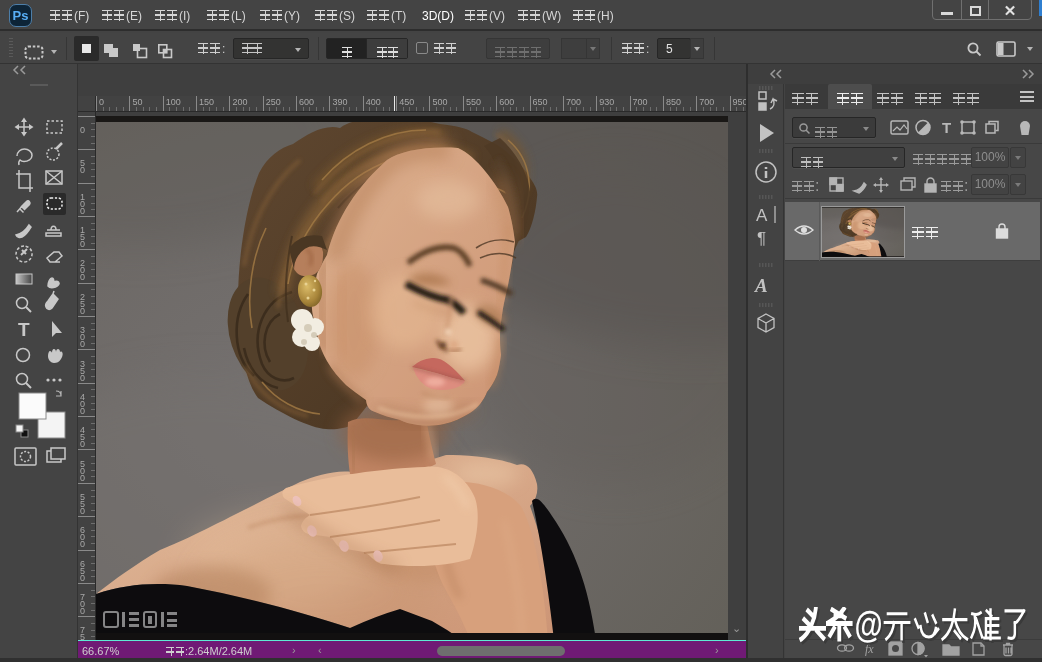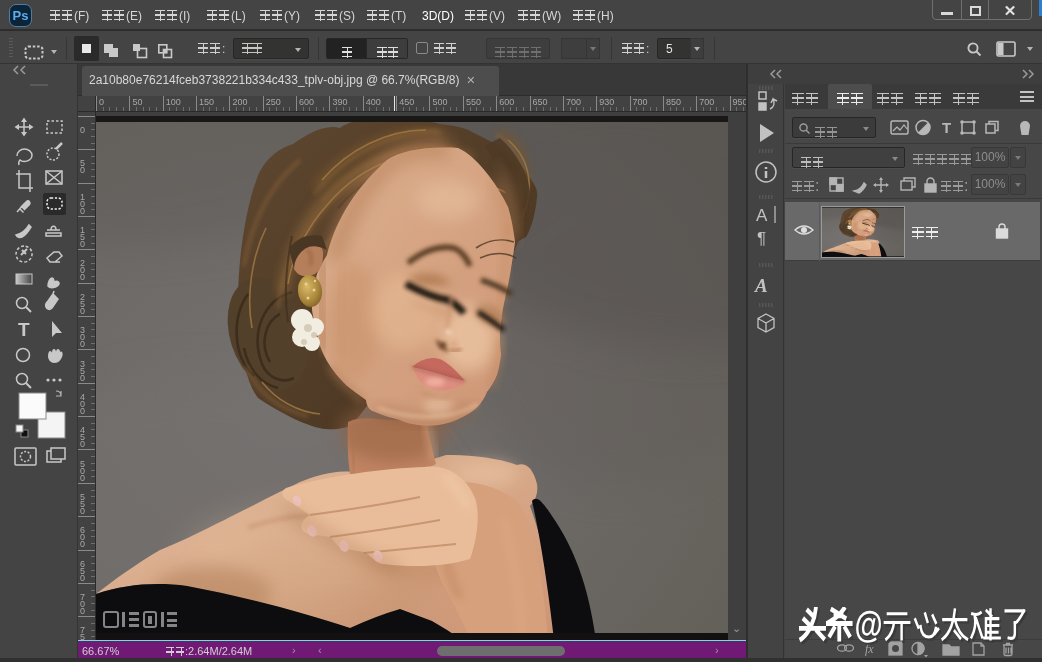--- a/index.html
+++ b/index.html
@@ -199,23 +199,20 @@
           <circle cx="25.5" cy="392.5" r="5" stroke-dasharray="2 1.6"></circle>
         </g>
  <g>
           <rect x="47" y="387" width="14" height="11"></rect>
           <rect x="51" y="384" width="14" height="11" fill="#444"></rect>
         </g>
 </svg>
 </div>
 <div class="abs" style="left:78px;top:64px;width:668px;height:598px;background:#3f3f3f">
 
-  <div class="abs" style="left:0;top:0;width:668px;height:32px;background:#383838;border-bottom:1px solid #2c2c2c">
-    <div class="abs" style="left:4px;top:2px;width:417px;height:30px;background:#4d4d4d;border-radius:3px 3px 0 0;color:#d8d8d8;font-size:12px;line-height:28px;padding-left:7px">2a10b80e76214fceb3738221b334c433_tplv-obj.jpg @ 66.7%(RGB/8)&nbsp;&nbsp;<span style="color:#b0b0b0;font-size:11px">✕</span></div>
-  </div>
 
   <div class="abs" style="left:18px;top:32px;width:650px;height:16px;background:#424242;border-bottom:1px solid #2a2a2a;overflow:hidden">
     <div class="abs" style="left:0;top:11px;width:650px;height:5px;background:repeating-linear-gradient(90deg,#6e6e6e 0 1px,transparent 1px 6.67px)"></div>
     <div class="abs" style="left:0;top:0;width:650px;height:16px;background:repeating-linear-gradient(90deg,#8a8a8a 0 1px,transparent 1px 33.35px)"></div>
     <div class="abs" style="left:0;top:1px;width:650px;height:10px;color:#a8a8a8;font-size:9px">
           <span class="abs" style="left:3.0px;top:0">0</span>
           <span class="abs" style="left:36.4px;top:0">50</span>
           <span class="abs" style="left:69.7px;top:0">100</span>
           <span class="abs" style="left:103.1px;top:0">150</span>
           <span class="abs" style="left:136.4px;top:0">200</span>

